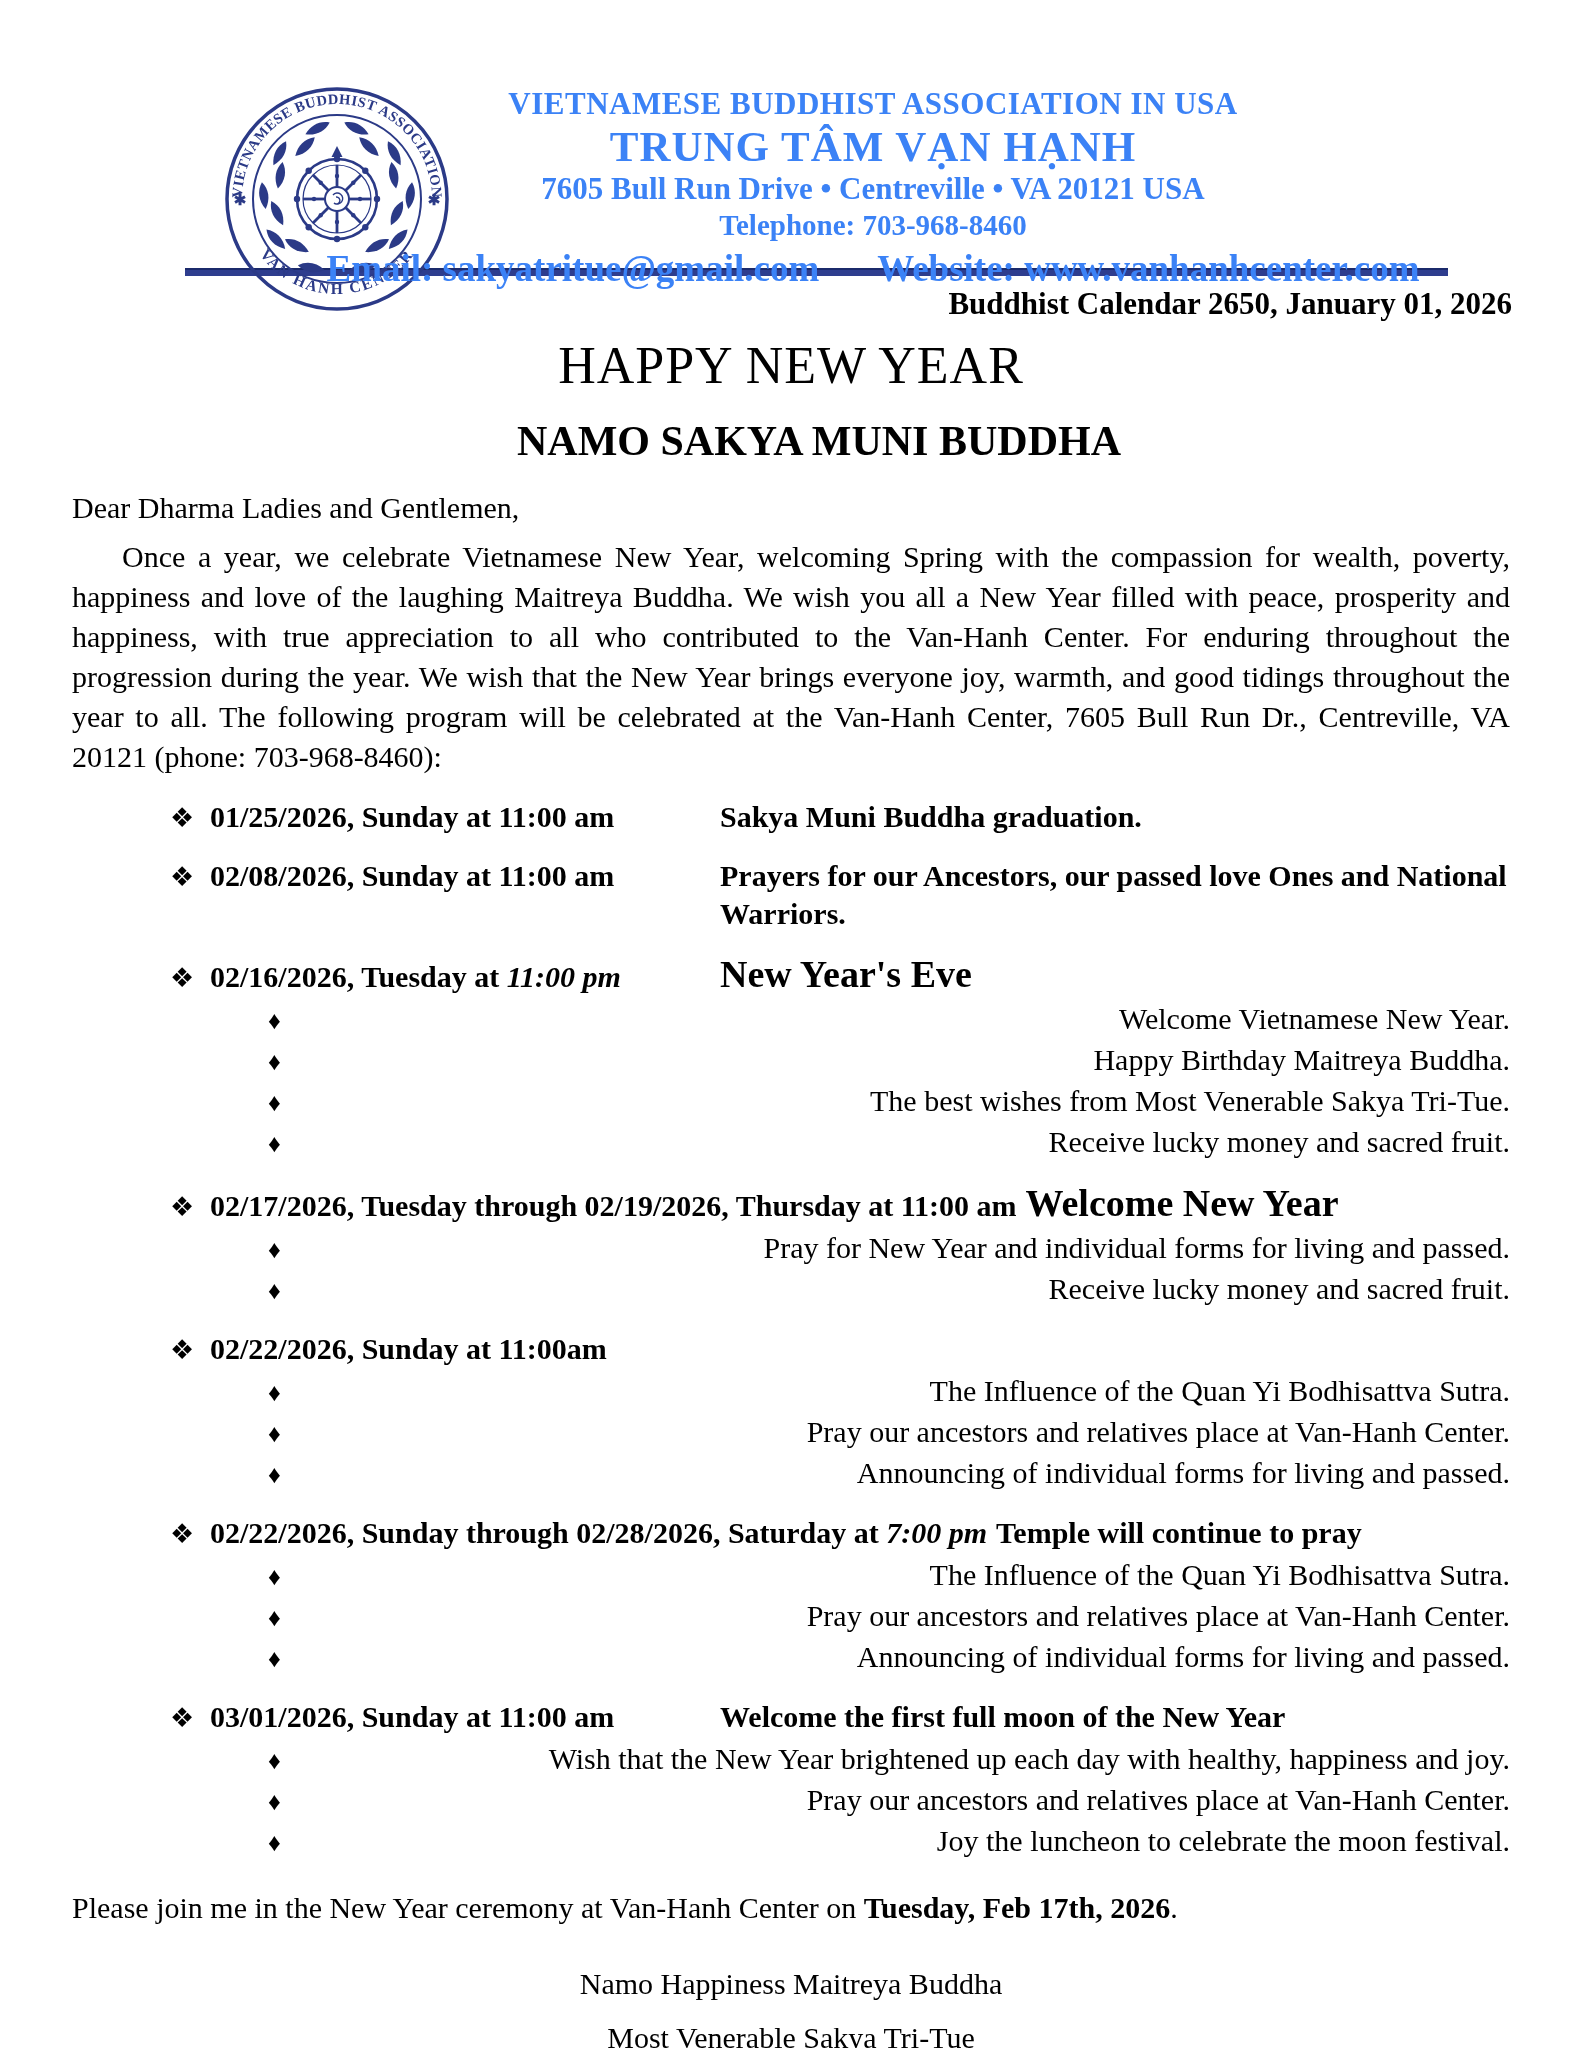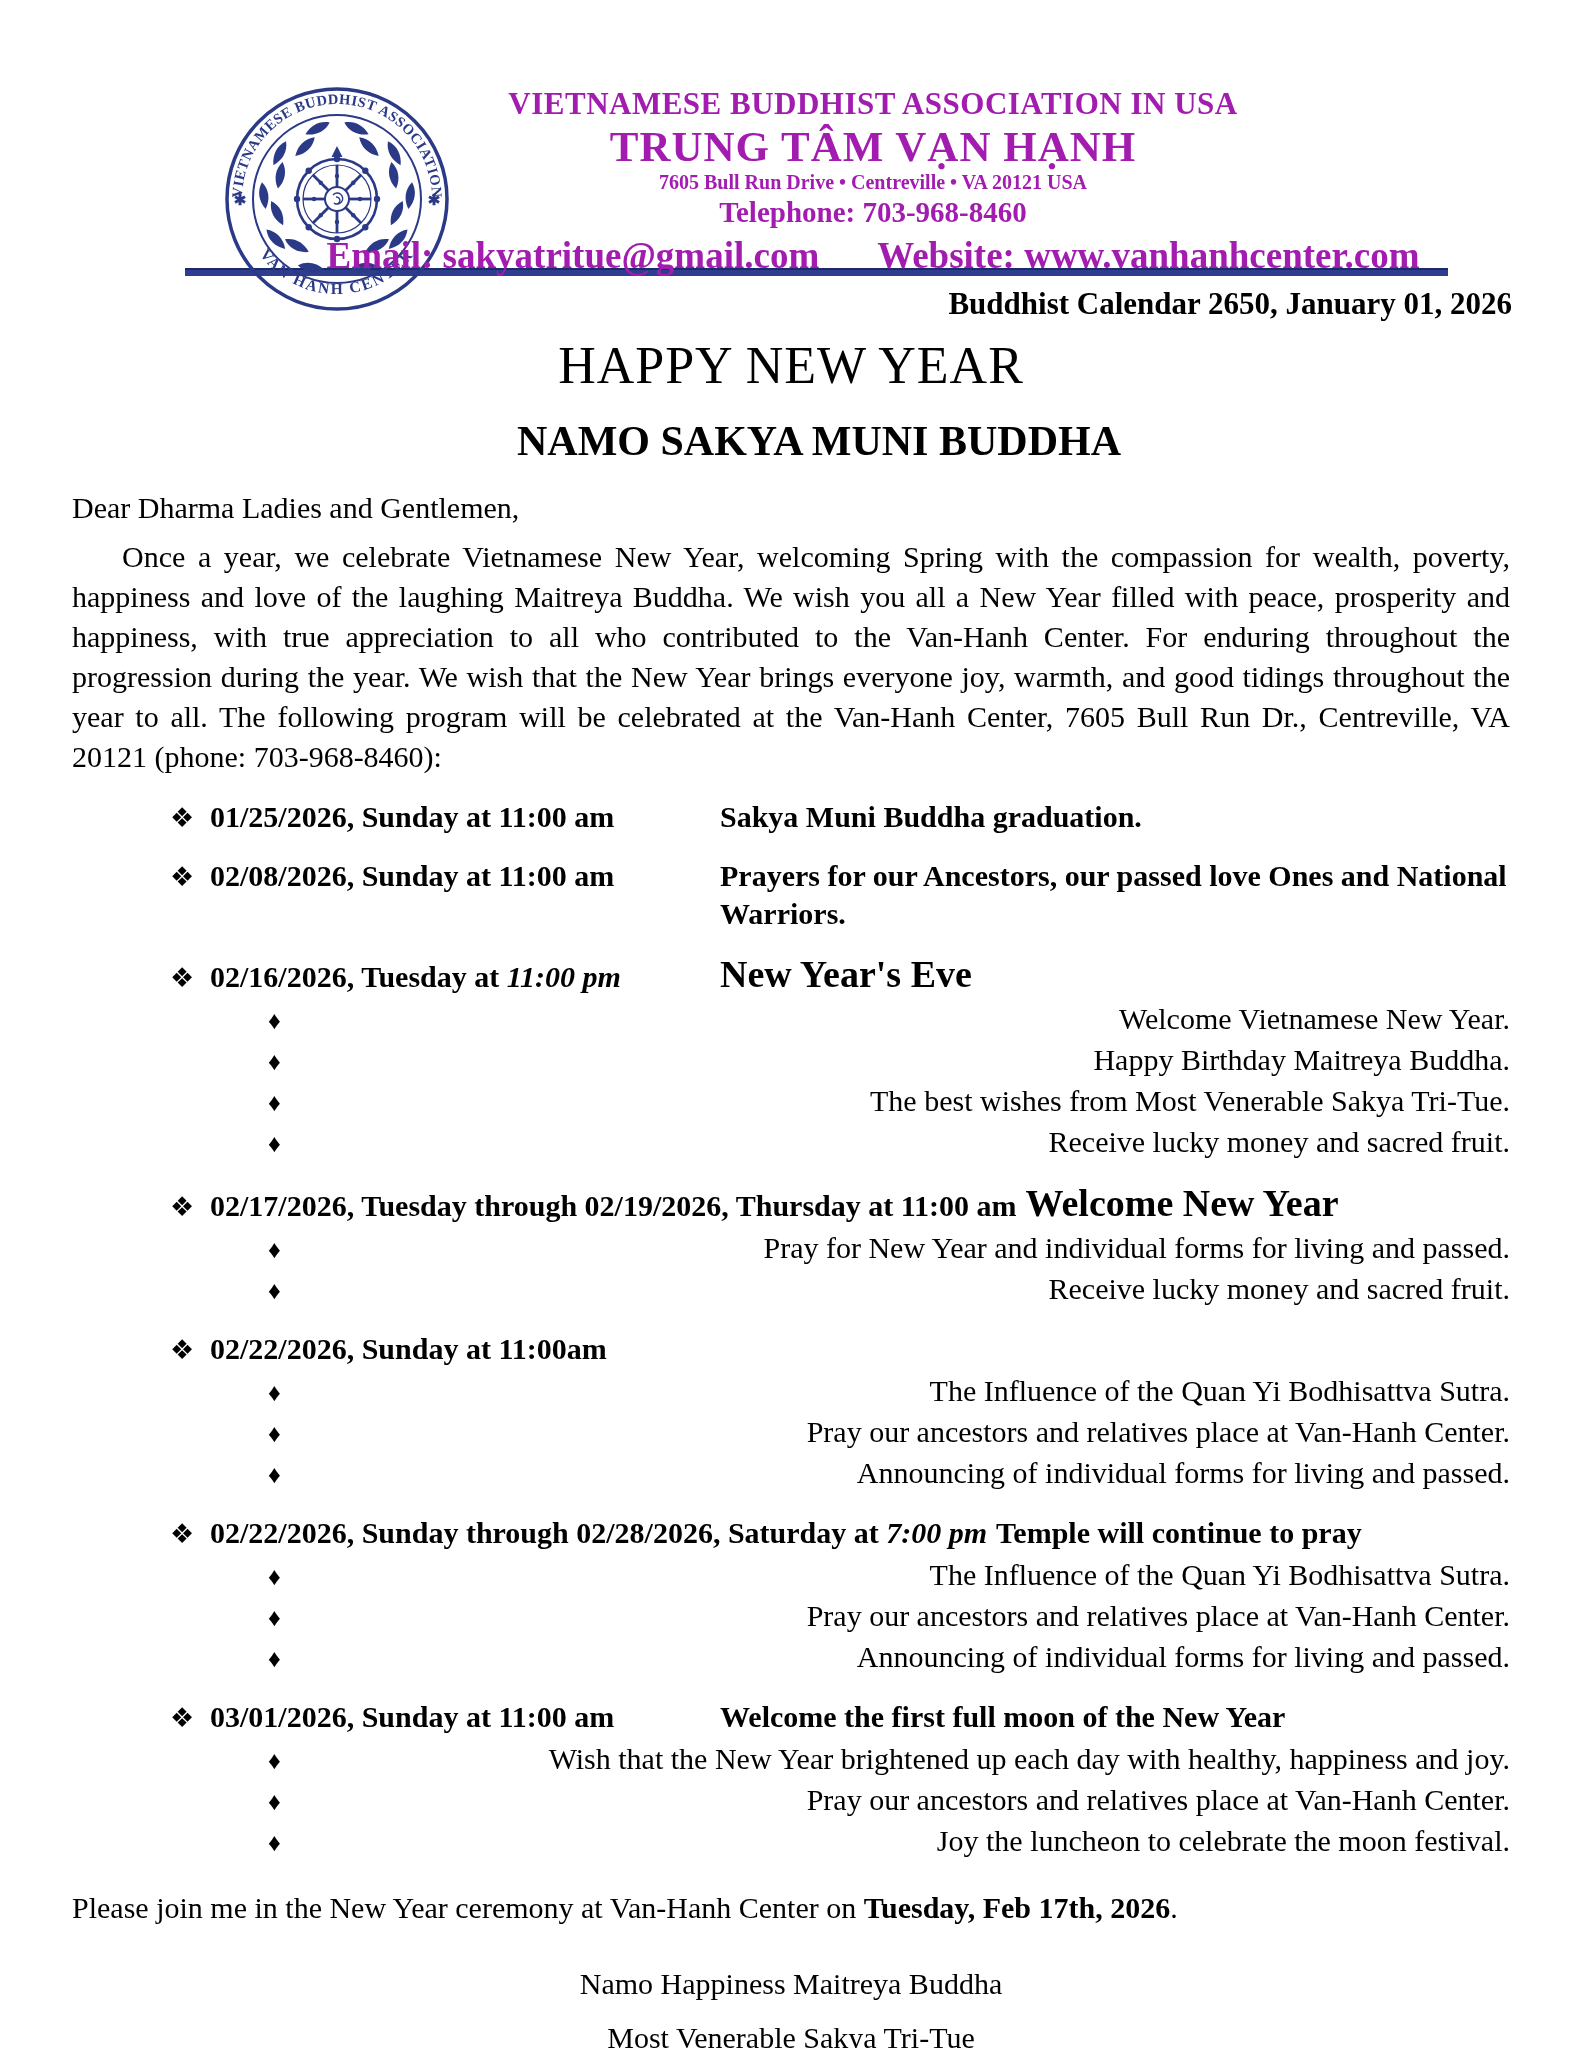--- a/index.html
+++ b/index.html
@@ -7,24 +7,24 @@
     position:relative;
     width:1582px;height:2048px;
     background:#ffffff;
     overflow:hidden;
     font-family:"Liberation Serif", serif;
     color:#000;
   }
   
   .letterhead{position:relative;height:252px;}
   .seal{position:absolute;left:222px;top:84px;width:230px;height:230px;}
-  .lh-text{position:absolute;left:240px;right:76px;top:86px;text-align:center;color:#a21caf;}
+  .lh-text{position:absolute;left:240px;right:76px;top:86px;text-align:center;color:#3b82f6;}
   .lh-org{font-size:31px;font-weight:bold;letter-spacing:.5px;}
   .lh-center{font-size:43px;font-weight:bold;margin-top:1px;letter-spacing:1px;line-height:1.1;}
-  .lh-addr{font-size:20px;font-weight:bold;margin-top:1px;}
+  .lh-addr{font-size:31px;font-weight:bold;margin-top:1px;}
   .lh-tel{font-size:29px;font-weight:bold;margin-top:2px;text-align:center;}
   .lh-contact{font-size:37px;font-weight:bold;margin-top:5px;}
   .lh-gap{display:inline-block;width:58px;}
   .divider{height:6px;background:#2e3d8e;border-top:2px solid #1b2a6b;margin:16px 134px 0 185px;}
   
   .calendar-line{margin-top:10px;padding-right:70px;text-align:right;font-size:31px;font-weight:bold;}
   .title{margin:14px 0 0;text-align:center;font-size:52px;font-weight:normal;letter-spacing:1px;}
   .subtitle{margin:22px 0 0;text-align:center;font-size:42px;font-weight:bold;position:relative;left:28px;}
   
   .salutation{margin:26px 72px 0 72px;font-size:30px;}

